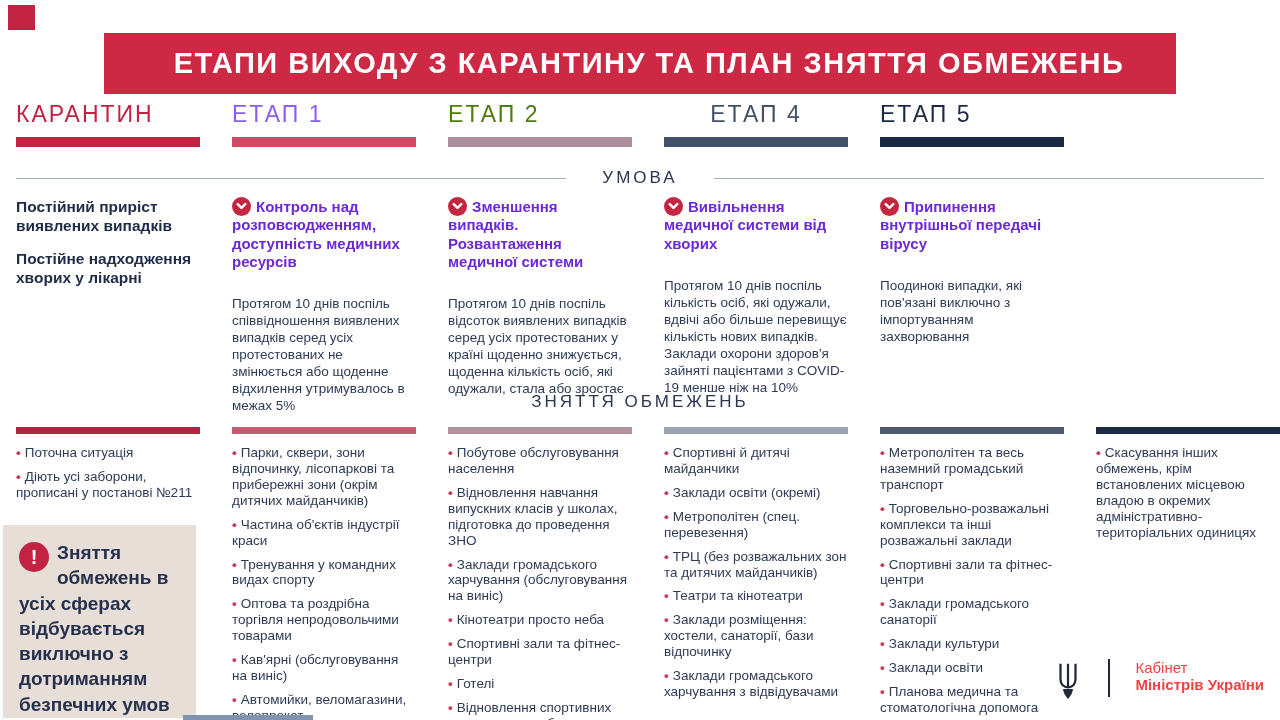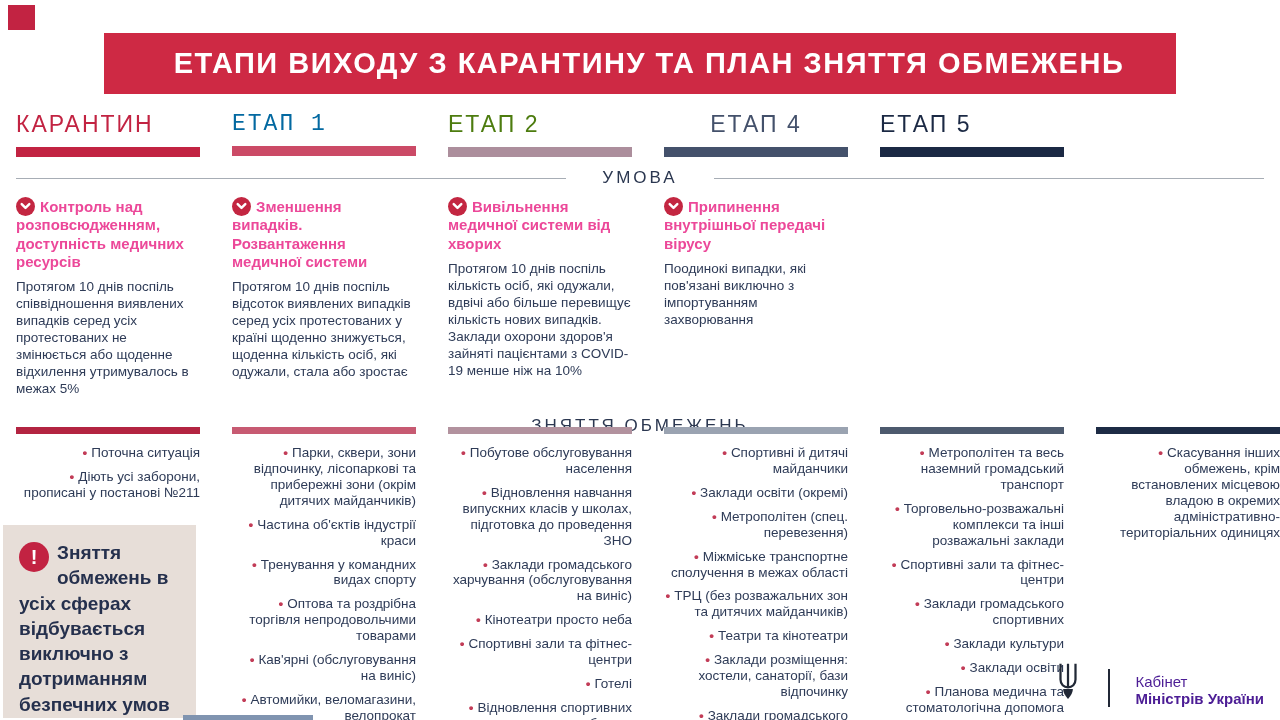--- a/index.html
+++ b/index.html
@@ -10,50 +10,50 @@
   }
   .red-square { position:absolute; left:8px; top:5px; width:27px; height:25px; background:#c22342; }
   .banner {
     position:absolute; left:104px; top:33px; width:1072px; height:61px;
     background:#ce2944; display:flex; align-items:center; justify-content:center;
   }
   .banner-title {
     color:#ffffff; font-size:29px; font-weight:700; letter-spacing:1.5px; white-space:nowrap;margin-left:18px;
   }
   .grid6 { position:absolute; left:16px; width:1264px; display:grid; grid-template-columns:repeat(6,184px); column-gap:32px; }
-  .header-grid { top:111px; }
+  .header-grid { top:101px; }
   .hlabel { font-size:23px; letter-spacing:2px; font-weight:500; white-space:nowrap; }
   .hbar { margin-top:9px; height:10px; }
   .section-row { position:absolute; left:16px; top:168px; width:1248px; display:flex; align-items:center; gap:36px; }
   .rule { flex:1; height:1px; background:#a7adb5; }
   .section-label { font-size:17px; letter-spacing:3px; font-weight:500; color:#2b3750; white-space:nowrap; }
-  .lifting-title { position:absolute; left:0; top:416px; width:100%; text-align:center; }
+  .lifting-title { position:absolute; left:0; top:392px; width:100%; text-align:center; }
   .cond-grid { top:197px; }
   .cond-p { font-size:15.5px; font-weight:700; color:#1f2b47; line-height:1.25; margin-bottom:13px; }
-  .ctitle { font-size:15px; font-weight:700; color:#ec4899; line-height:1.22; margin-bottom:7px; }
+  .ctitle { font-size:15px; font-weight:700; color:#6d28d9; line-height:1.22; margin-bottom:24px; }
   .cicon { display:inline-block; width:19px; height:19px; vertical-align:-4px; margin-right:5px; }
   .cbody { font-size:13.5px; line-height:1.26; color:#2e3b57; }
   .bars-grid { top:427px; }
   .lbar { height:7px; }
   .restr-grid { top:445px; }
   .restr-list { list-style:none; }
-  .restr-list li { font-size:13.5px; line-height:1.18; margin-bottom:8px; color:#2e3b57;text-align:right; }
+  .restr-list li { font-size:13.5px; line-height:1.18; margin-bottom:8px; color:#2e3b57; }
   .bullet { color:#c23c57; margin-right:4px; font-weight:700; }
   .warning-box {
     position:absolute; left:3px; top:525px; width:193px; height:193px;
     background:#e7ded8; padding:15px 12px 0 16px;
   }
   .warn-icon {
     float:left; width:30px; height:30px; border-radius:50%; background:#c22342;
     color:#ffffff; font-weight:700; font-size:20px; display:flex; align-items:center;
     justify-content:center; margin:2px 8px 2px 0;
   }
   .warn-text { font-size:19px; font-weight:700; color:#25304d; line-height:1.33; }
   .bottom-strip { position:absolute; left:183px; top:715px; width:130px; height:5px; background:#8094b0; }
-  .logo { position:absolute; right:16px; bottom:13px; display:flex; align-items:flex-end; gap:25px; color:#4c1d95; }
+  .logo { position:absolute; right:16px; bottom:13px; display:flex; align-items:flex-start; gap:25px; color:#ef4444; }
   .logo-divider { width:2px; height:38px; background:#212836; }
   .logo-line1 { font-size:15px; font-weight:400; line-height:1.15; }
   .logo-line2 { font-size:15px; font-weight:700; line-height:1.15; }
 </style>
 </head>
 <body>
 
 <div class="canvas">
 
   <div class="red-square"></div>
@@ -61,21 +61,21 @@
   <div class="banner">
     <div class="banner-title">ЕТАПИ ВИХОДУ З КАРАНТИНУ ТА ПЛАН ЗНЯТТЯ ОБМЕЖЕНЬ</div>
   </div>
 
   <div class="grid6 header-grid">
     <div>
       <div class="hlabel" style="color: rgb(194, 35, 66);">КАРАНТИН</div>
       <div class="hbar" style="background: rgb(194, 35, 66);"></div>
     </div>
     <div>
-      <div class="hlabel" style="color: #0369a1; font-family: Liberation Mono, monospace;">ЕТАП 1</div>
+      <div class="hlabel" style="color: #8b5cf6;">ЕТАП 1</div>
       <div class="hbar" style="background: rgb(203, 74, 102);"></div>
     </div>
     <div>
       <div class="hlabel" style="color: #4d7c0f;">ЕТАП 2</div>
       <div class="hbar" style="background: rgb(172, 142, 156);"></div>
     </div>
     <div>
       <div class="hlabel" style="color: rgb(68, 81, 107); text-align: center;">ЕТАП 4</div>
       <div class="hbar" style="background: rgb(68, 81, 107);"></div>
     </div>
@@ -85,20 +85,24 @@
     </div>
   </div>
 
   <div class="section-row">
     <div class="rule"></div>
     <div class="section-label">УМОВА</div>
     <div class="rule"></div>
   </div>
 
   <div class="grid6 cond-grid">
+    <div>
+      <p class="cond-p">Постійний приріст виявлених випадків</p>
+      <p class="cond-p">Постійне надходження хворих у лікарні</p>
+    </div>
 
     <div>
       <div class="ctitle"><span class="cicon"><svg viewBox="0 0 20 20" width="19" height="19">
               <circle cx="10" cy="10" r="10" fill="#c32641"></circle>
               <path d="M6 7.5 L10 11.5 L14 7.5" fill="none" stroke="#ffffff" stroke-width="2.6" stroke-linecap="round" stroke-linejoin="round"></path>
             </svg></span><span>Контроль над розповсюдженням, доступність медичних ресурсів</span></div>
       <p class="cbody">Протягом 10 днів поспіль співвідношення виявлених випадків серед усіх протестованих не змінюється або щоденне відхилення утримувалось в межах 5%</p>
     </div>
 
     <div>
@@ -159,31 +163,30 @@
         <li><span class="bullet">•</span><span>Заклади громадського харчування (обслуговування на виніс)</span></li>
         <li><span class="bullet">•</span><span>Кінотеатри просто неба</span></li>
         <li><span class="bullet">•</span><span>Спортивні зали та фітнес-центри</span></li>
         <li><span class="bullet">•</span><span>Готелі</span></li>
         <li><span class="bullet">•</span><span>Відновлення спортивних змагань, у яких беруть участь не більше 50 осіб без глядачів</span></li>
       </ul>
     <ul class="restr-list">
         <li><span class="bullet">•</span><span>Спортивні й дитячі майданчики</span></li>
         <li><span class="bullet">•</span><span>Заклади освіти (окремі)</span></li>
         <li><span class="bullet">•</span><span>Метрополітен (спец. перевезення)</span></li>
-        <li><span class="bullet">•</span><span>Міжміське транспортне сполучення в межах області</span></li>
         <li><span class="bullet">•</span><span>ТРЦ (без розважальних зон та дитячих майданчиків)</span></li>
         <li><span class="bullet">•</span><span>Театри та кінотеатри</span></li>
         <li><span class="bullet">•</span><span>Заклади розміщення: хостели, санаторії, бази відпочинку</span></li>
         <li><span class="bullet">•</span><span>Заклади громадського харчування з відвідувачами</span></li>
       </ul>
     <ul class="restr-list">
         <li><span class="bullet">•</span><span>Метрополітен та весь наземний громадський транспорт</span></li>
         <li><span class="bullet">•</span><span>Торговельно-розважальні комплекси та інші розважальні заклади</span></li>
         <li><span class="bullet">•</span><span>Спортивні зали та фітнес-центри</span></li>
-        <li><span class="bullet">•</span><span>Заклади громадського спортивних</span></li>
+        <li><span class="bullet">•</span><span>Заклади громадського санаторії</span></li>
         <li><span class="bullet">•</span><span>Заклади культури</span></li>
         <li><span class="bullet">•</span><span>Заклади освіти</span></li>
         <li><span class="bullet">•</span><span>Планова медична та стоматологічна допомога</span></li>
       </ul>
     <ul class="restr-list">
         <li><span class="bullet">•</span><span>Скасування інших обмежень, крім встановлених місцевою владою в окремих адміністративно-територіальних одиницях</span></li>
       </ul>
   </div>
 
   <div class="warning-box" style="background: rgb(231, 222, 216);">

